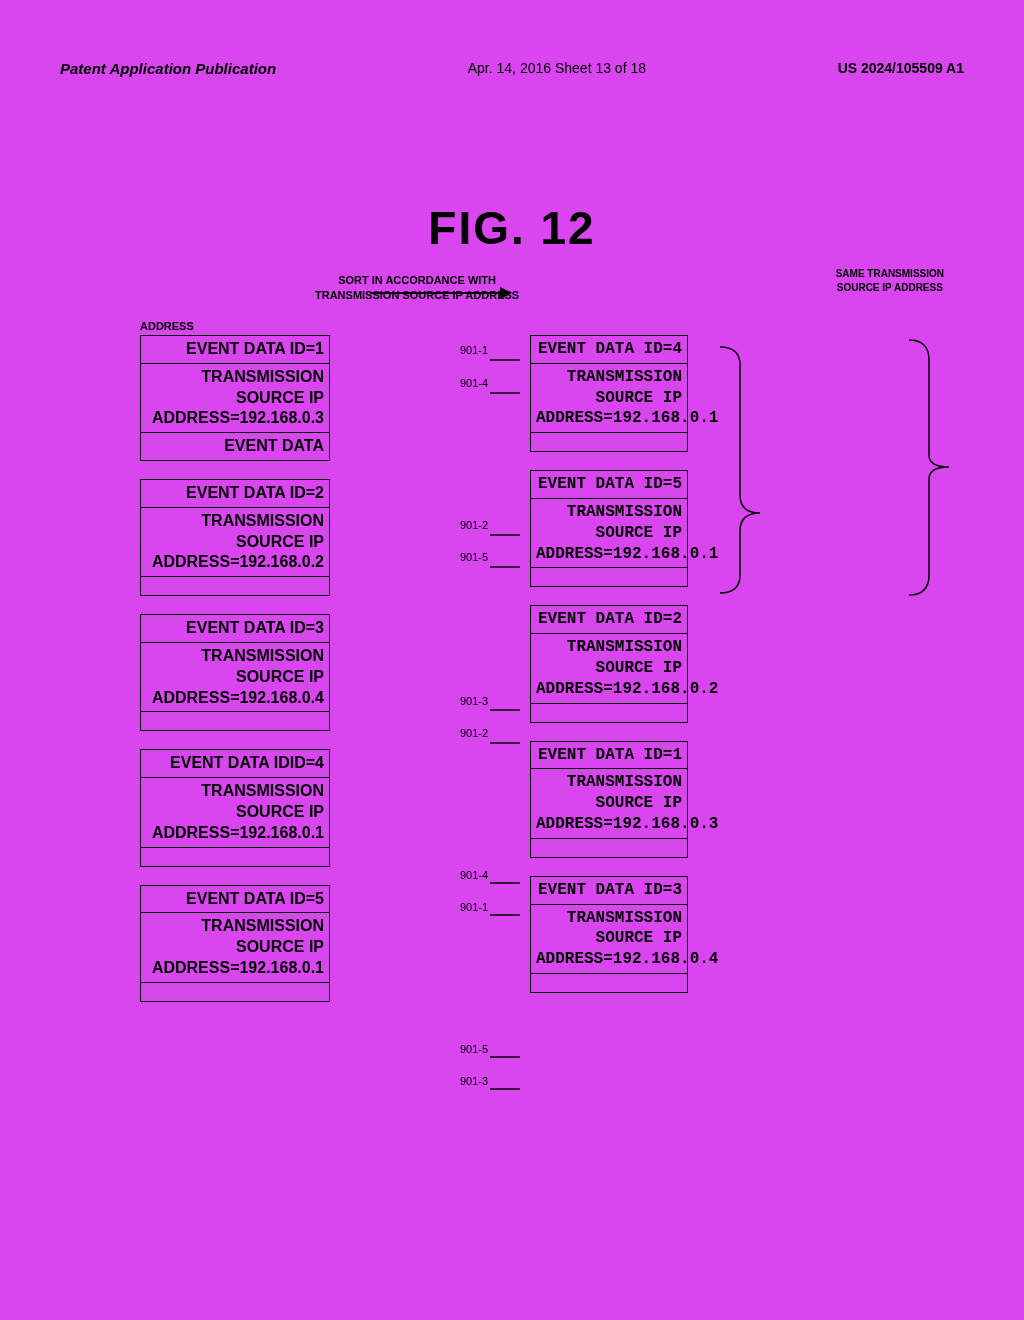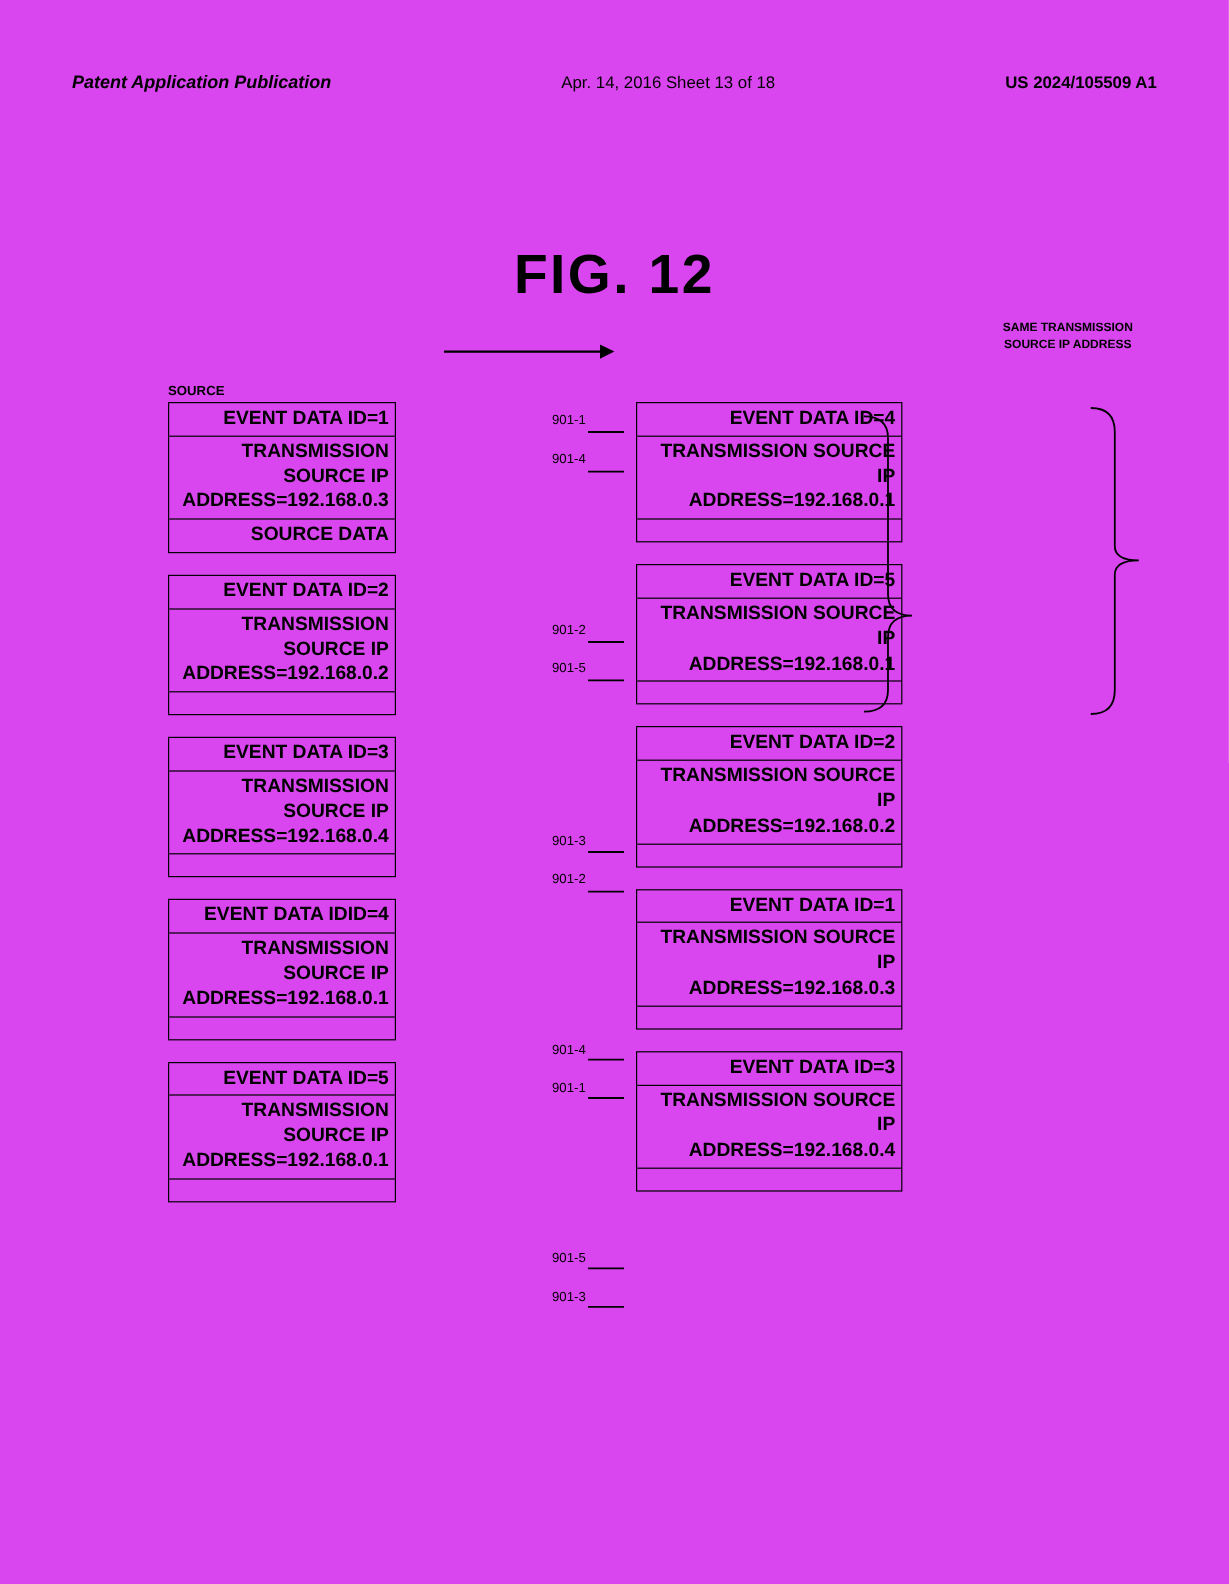--- a/index.html
+++ b/index.html
@@ -172,34 +172,38 @@
 
       <line x1="430" y1="618" x2="460" y2="618" stroke="#000" stroke-width="1.5"></line>
 
       <line x1="430" y1="650" x2="460" y2="650" stroke="#000" stroke-width="1.5"></line>
 
       <line x1="430" y1="792" x2="460" y2="792" stroke="#000" stroke-width="1.5"></line>
 
       <line x1="430" y1="824" x2="460" y2="824" stroke="#000" stroke-width="1.5"></line>
     </svg>
 
+    <div class="label-sort" style="position:absolute; top:8px; left:255px; text-align:center; font-size:11px; font-weight:bold; line-height:1.4;">
+      <span style="white-space:pre-line;">SORT IN ACCORDANCE WITH
+TRANSMISSION SOURCE IP ADDRESS</span>
+    </div>
 
     <div class="label-same" style="position:absolute; top:2px; right:20px; text-align:center; font-size:10px; font-weight:bold; line-height:1.4;">
       <span style="white-space:pre-line;">SAME TRANSMISSION
 SOURCE IP ADDRESS</span>
     </div>
 
-    <div class="label-buffer">SOURCE</div>
+    <div class="label-buffer">ADDRESS</div>
 
     <div style="position:absolute; top:70px; left:80px; width:190px;">
 
       <div class="event-block">
         <div class="row">EVENT DATA ID=1</div>
         <div class="row">TRANSMISSION SOURCE IP<br>ADDRESS=192.168.0.3</div>
-        <div class="row">SOURCE DATA</div>
+        <div class="row">EVENT DATA</div>
       </div>
       <div class="block-spacer"></div>
 
       <div class="event-block">
         <div class="row">EVENT DATA ID=2</div>
         <div class="row">TRANSMISSION SOURCE IP<br>ADDRESS=192.168.0.2</div>
         <div class="row empty"></div>
       </div>
       <div class="block-spacer"></div>
 
@@ -238,21 +242,21 @@
     <div style="position:absolute; top:462px; left:400px; font-size:11px;">901-2</div>
 
     <div style="position:absolute; top:604px; left:400px; font-size:11px;">901-4</div>
 
     <div style="position:absolute; top:636px; left:400px; font-size:11px;">901-1</div>
 
     <div style="position:absolute; top:778px; left:400px; font-size:11px;">901-5</div>
 
     <div style="position:absolute; top:810px; left:400px; font-size:11px;">901-3</div>
 
-    <div style="position:absolute; top:70px; left:470px; width:222px;">
+    <div style="position:absolute; top:70px; left:470px; width:158px;font-family:Liberation Mono, monospace;">
 
       <div class="event-block">
         <div class="row">EVENT DATA ID=4</div>
         <div class="row">TRANSMISSION SOURCE IP<br>ADDRESS=192.168.0.1</div>
         <div class="row empty"></div>
       </div>
       <div class="block-spacer"></div>
 
       <div class="event-block">
         <div class="row">EVENT DATA ID=5</div>

